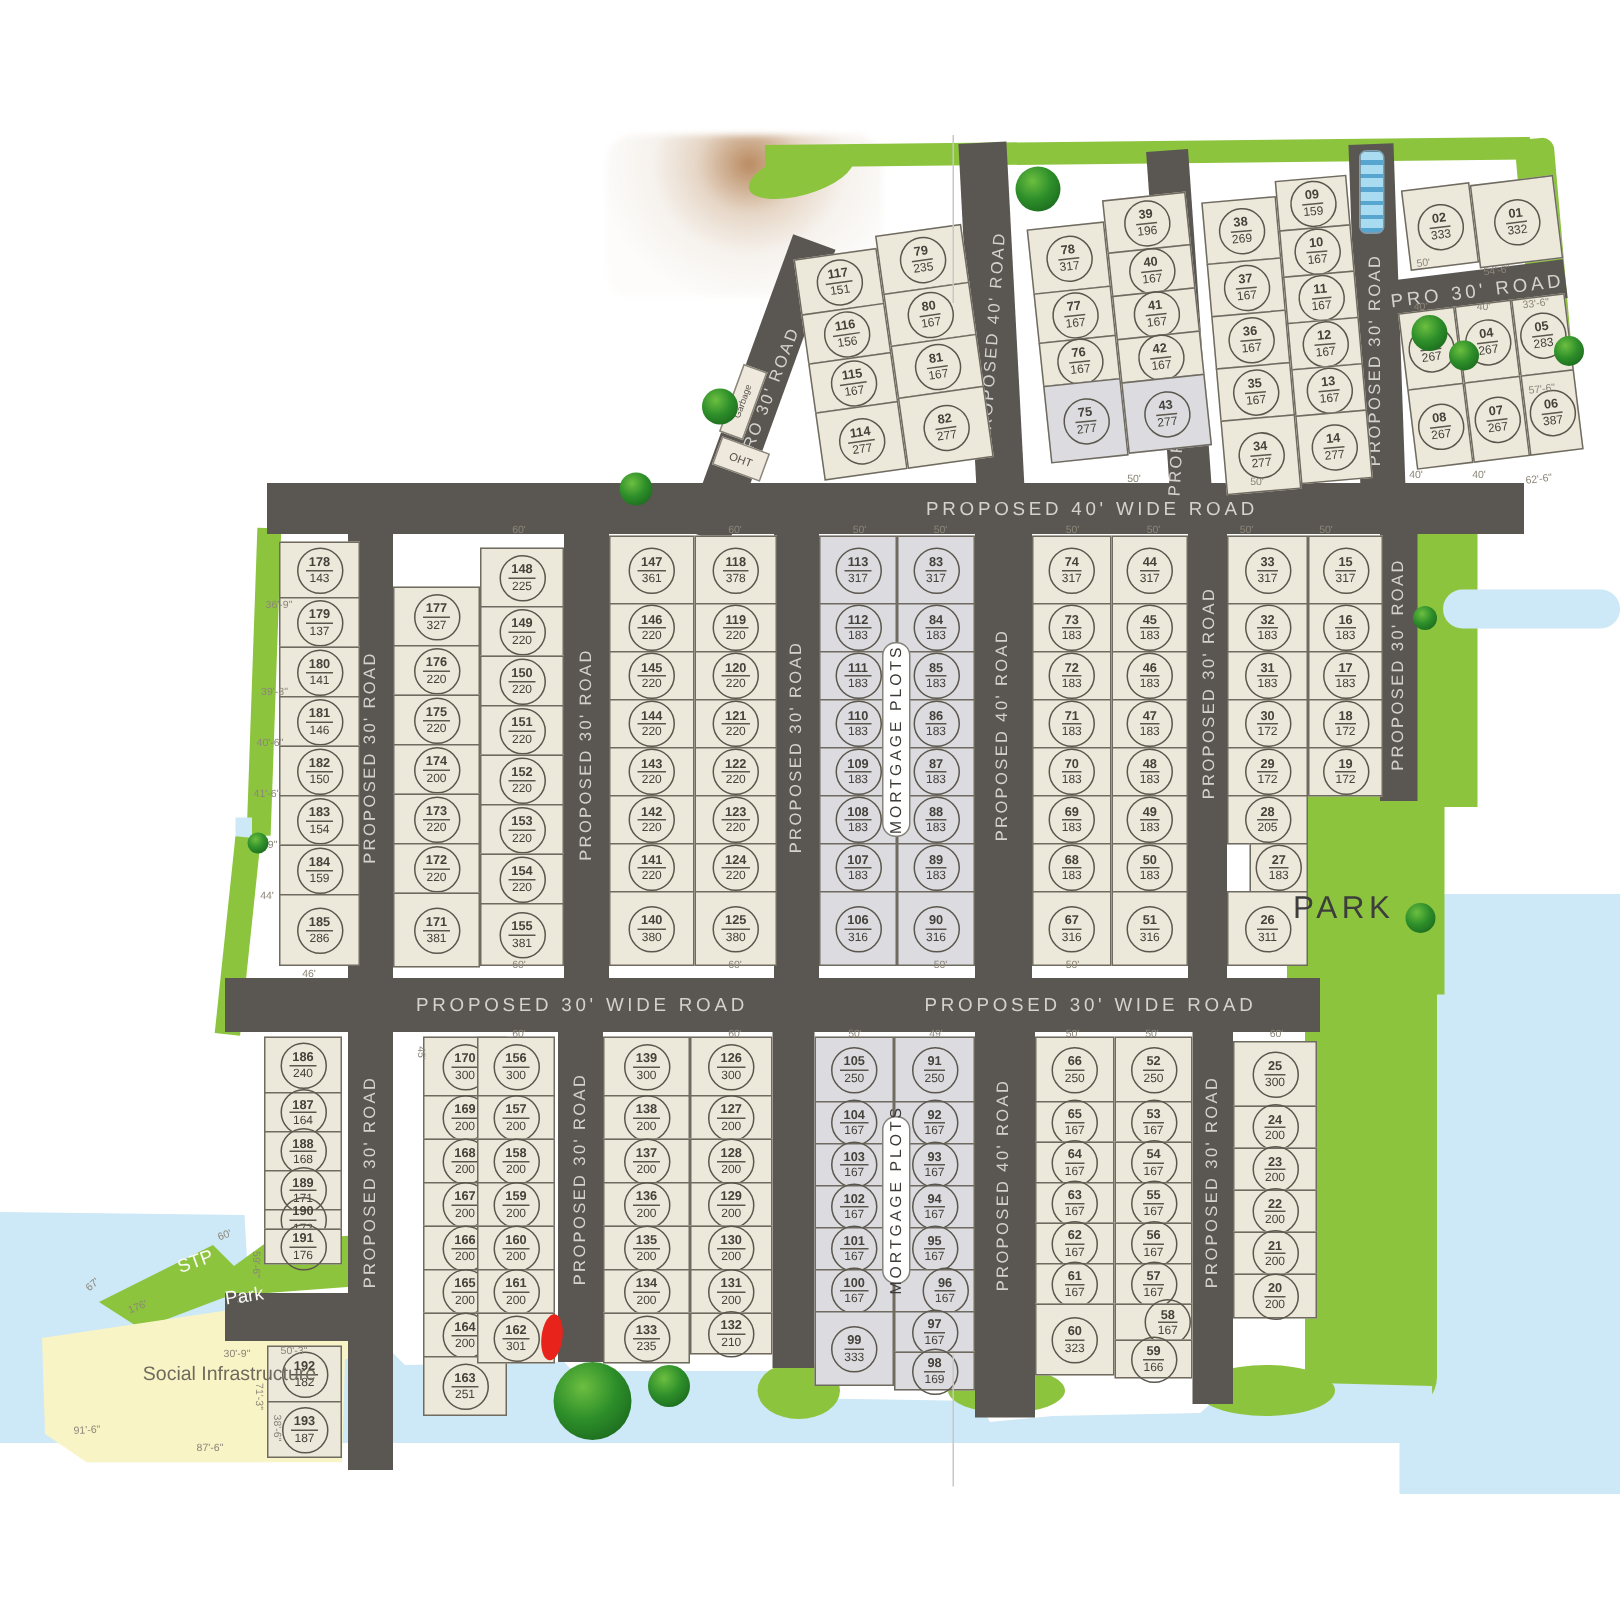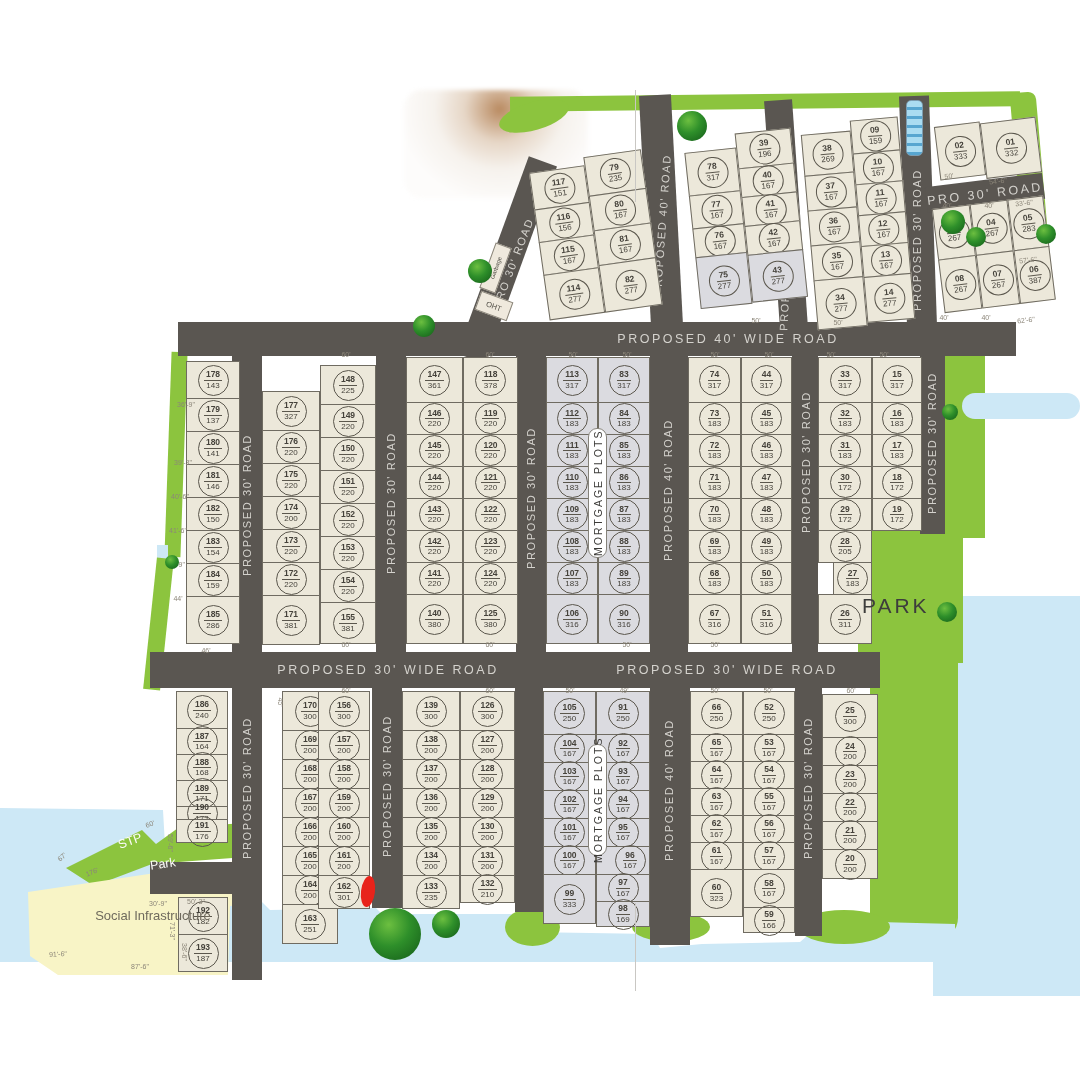--- a/index.html
+++ b/index.html
@@ -1331,21 +1331,21 @@
             <div class="pn">56</div>
             <div class="pa">167</div>
           </div>
         </div>
         <div class="plot" style="height: 28px;">
           <div class="pcirc">
             <div class="pn">57</div>
             <div class="pa">167</div>
           </div>
         </div>
-        <div class="plot" style="height: 39px;">
+        <div class="plot" style="height: 25px; justify-content: flex-end;">
           <div class="pcirc">
             <div class="pn">58</div>
             <div class="pa">167</div>
           </div>
         </div>
         <div class="plot" style="height: 26px;">
           <div class="pcirc">
             <div class="pn">59</div>
             <div class="pa">166</div>
           </div>

